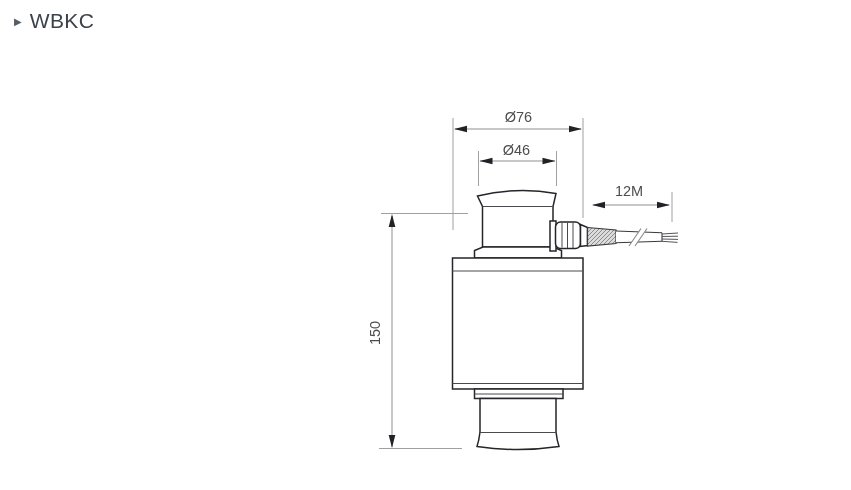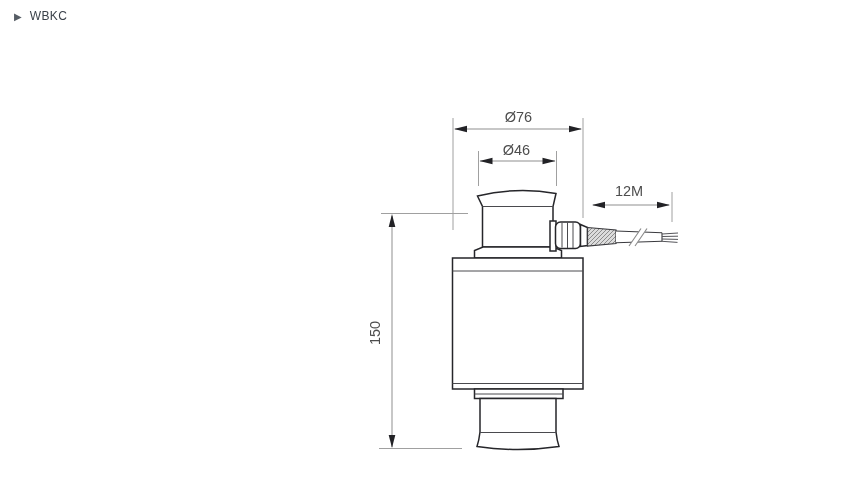--- a/index.html
+++ b/index.html
@@ -26,21 +26,21 @@
     top:9px;left:14px;
     display:flex;align-items:center;gap:8px;
   }
   .tri-icon{
     font-size:10px;
     color:#565d65;
     line-height:1;
     padding-top:1px;
   }
   .page-title{
-    font-size:12px;
+    font-size:21px;
     font-weight:400;
     letter-spacing:.4px;
     color:var(--c-title);
   }
   svg.drawing{position:absolute;top:0;left:0;}
   .ext{stroke:var(--c-ext);stroke-width:1;fill:none;}
   .dim{stroke:var(--c-dim);stroke-width:1;fill:none;}
   .arrow{fill:var(--c-arrow);stroke:none;}
   .dimtext{
     fill:var(--c-text);

